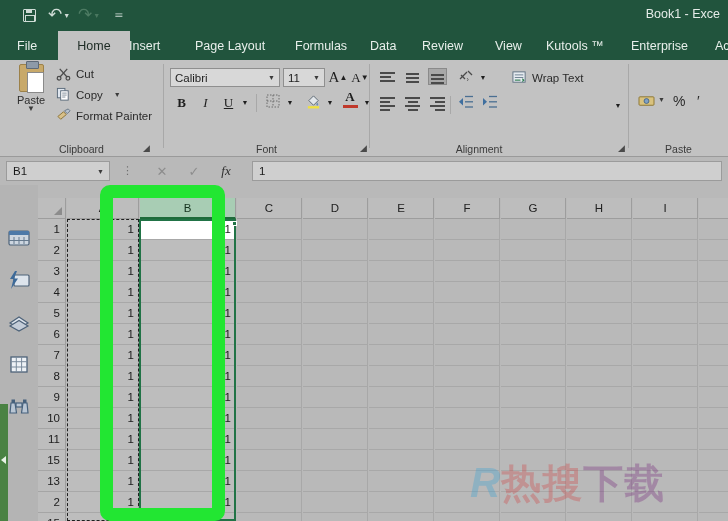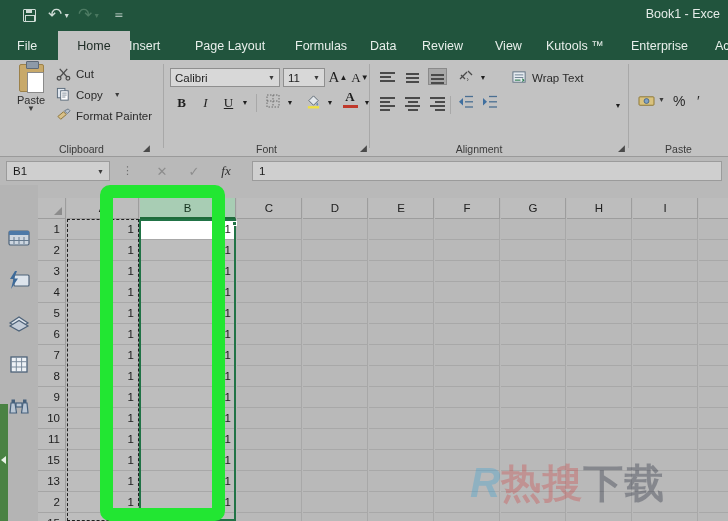--- a/index.html
+++ b/index.html
@@ -201,21 +201,21 @@
 
   
   .watermark {
     position: absolute; left: 470px; top: 455px; width: 258px; height: 56px;
     pointer-events: none; opacity: 0.30;
     display: flex; align-items: center; font-size: 40px; font-weight: bold;
     letter-spacing: 1px; white-space: nowrap; overflow: hidden;
   }
   .wm-r { color: #2f9fd6; font-style: italic; font-size: 42px; }
   .wm-cn { color: #d03a3a; }
-  .wm-cn2 { color: #0f172a; }
+  .wm-cn2 { color: #701a75; }
 </style>
 </head>
 <body>
 
 <div class="titlebar">
   <div class="qat">
     <div class="qat-btn">
       <span class="save-ico"></span>
     </div>
     <div class="qat-btn">

